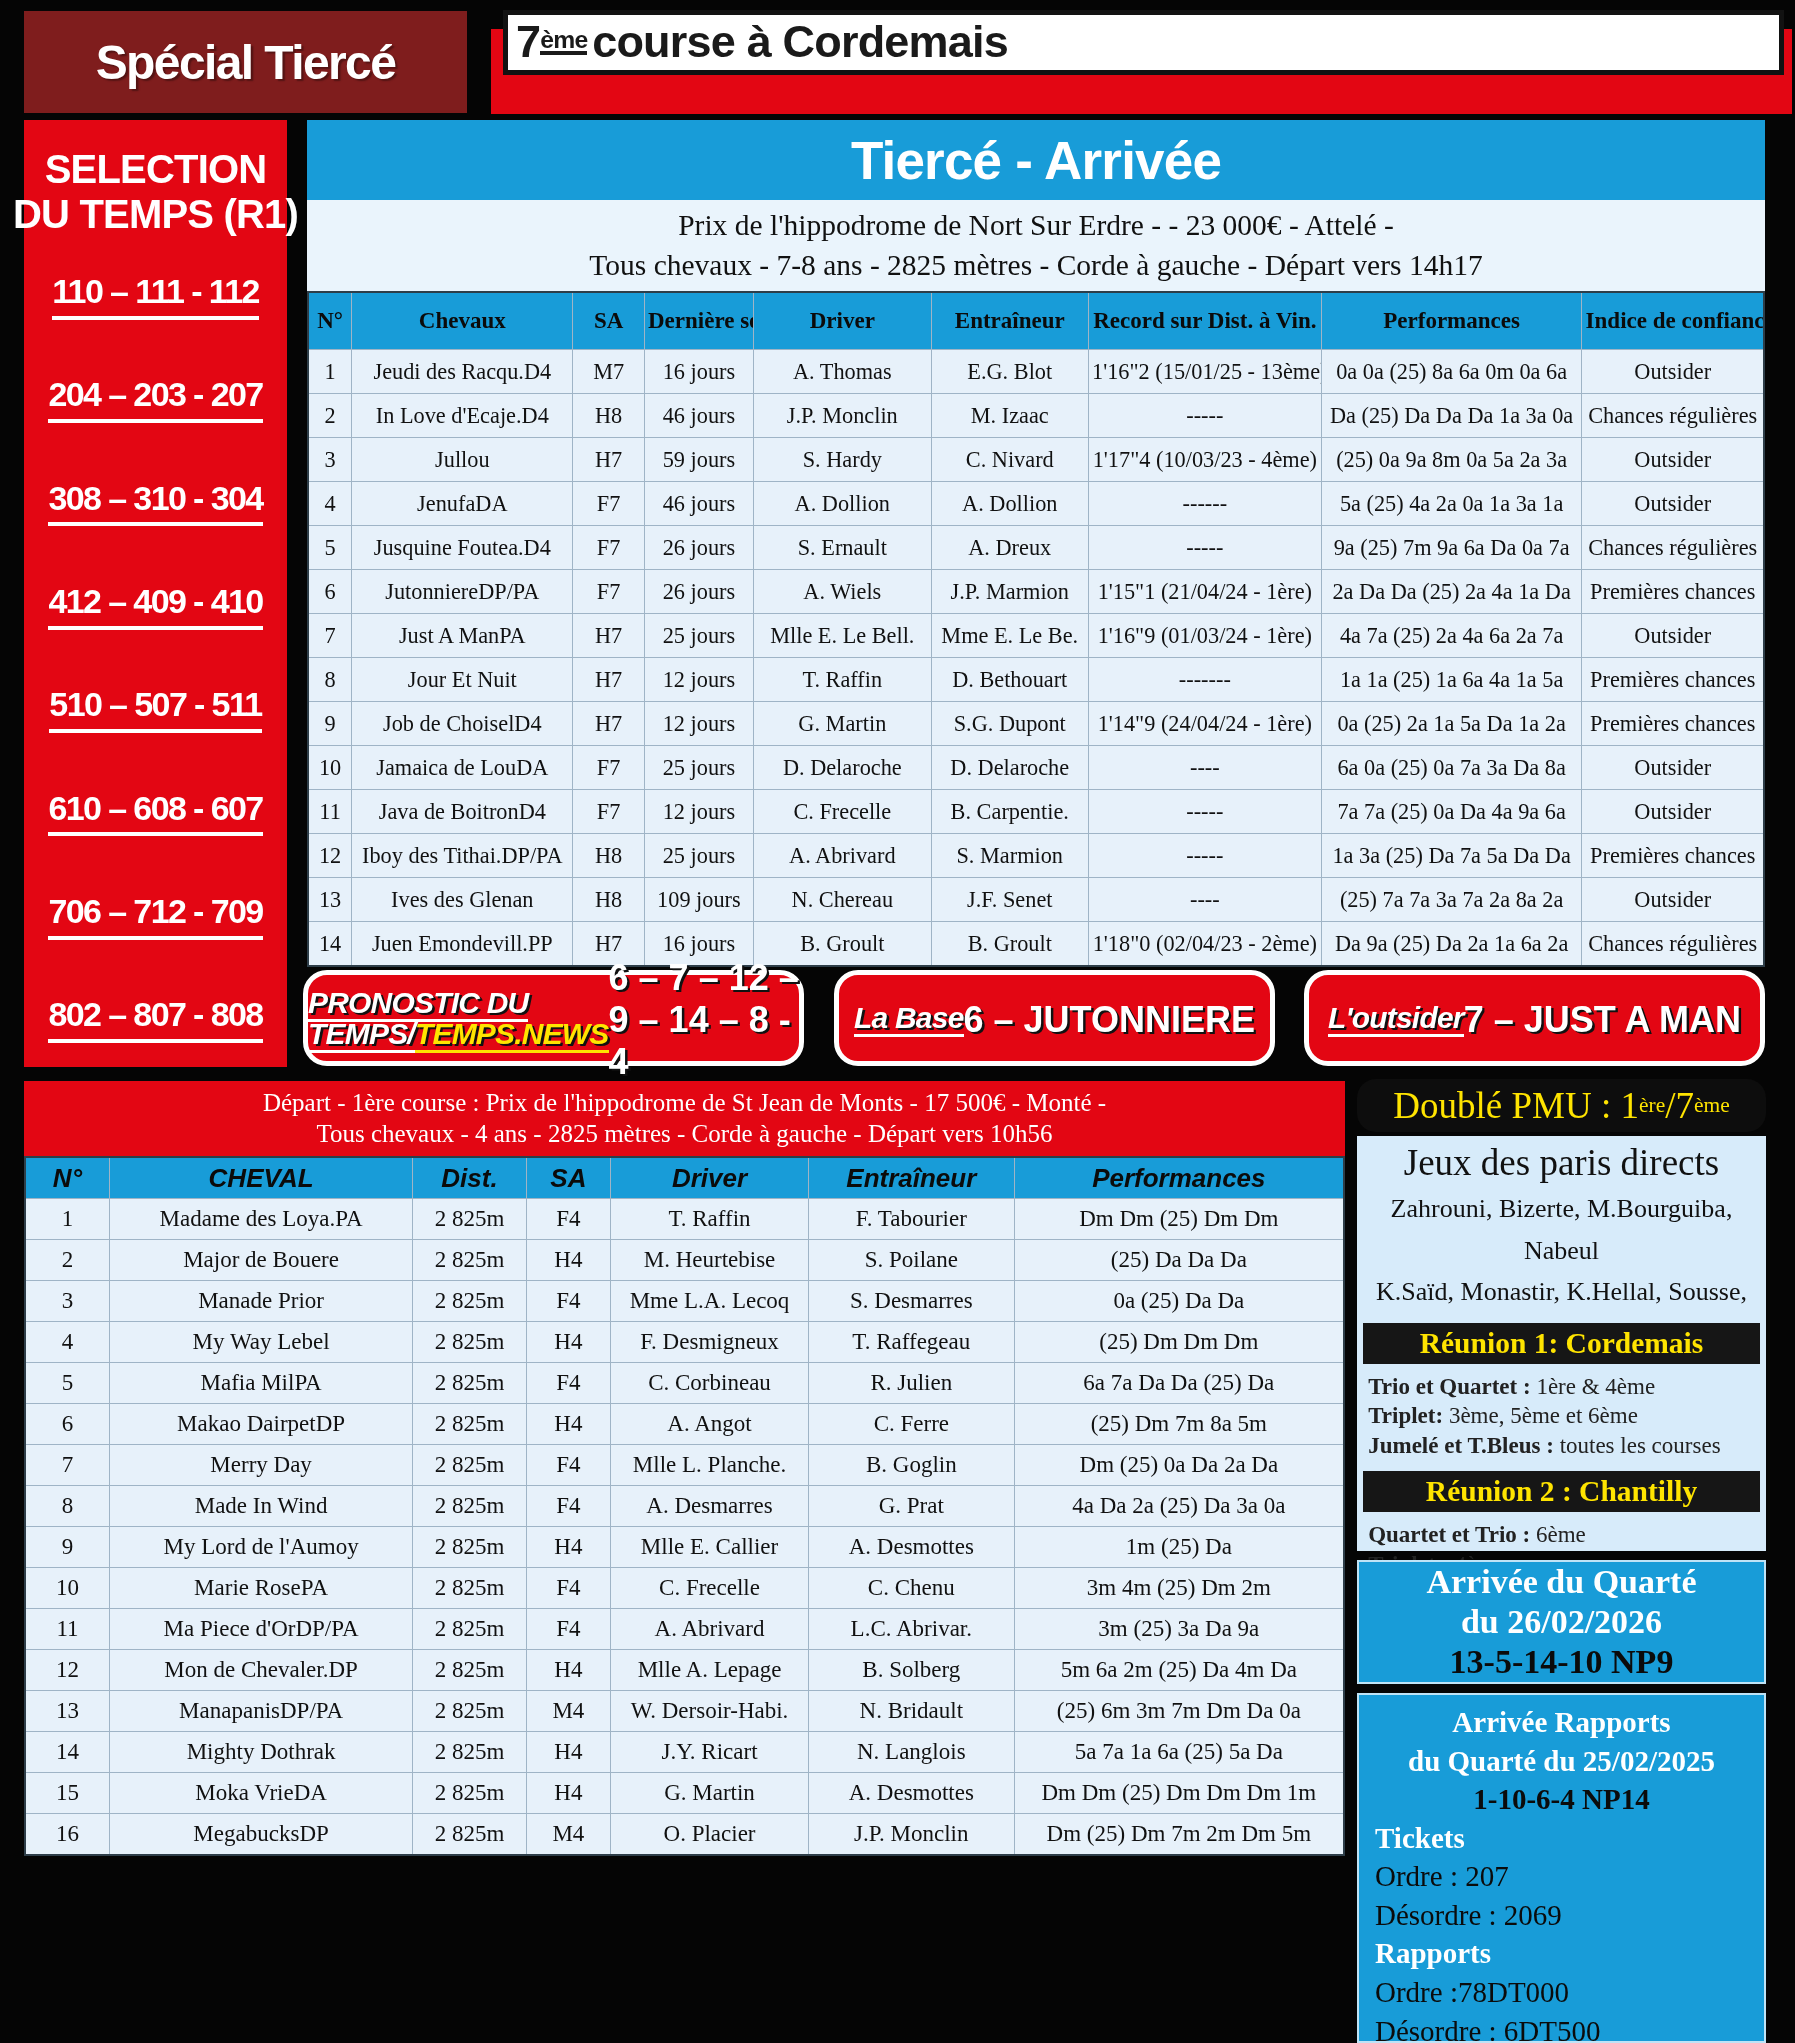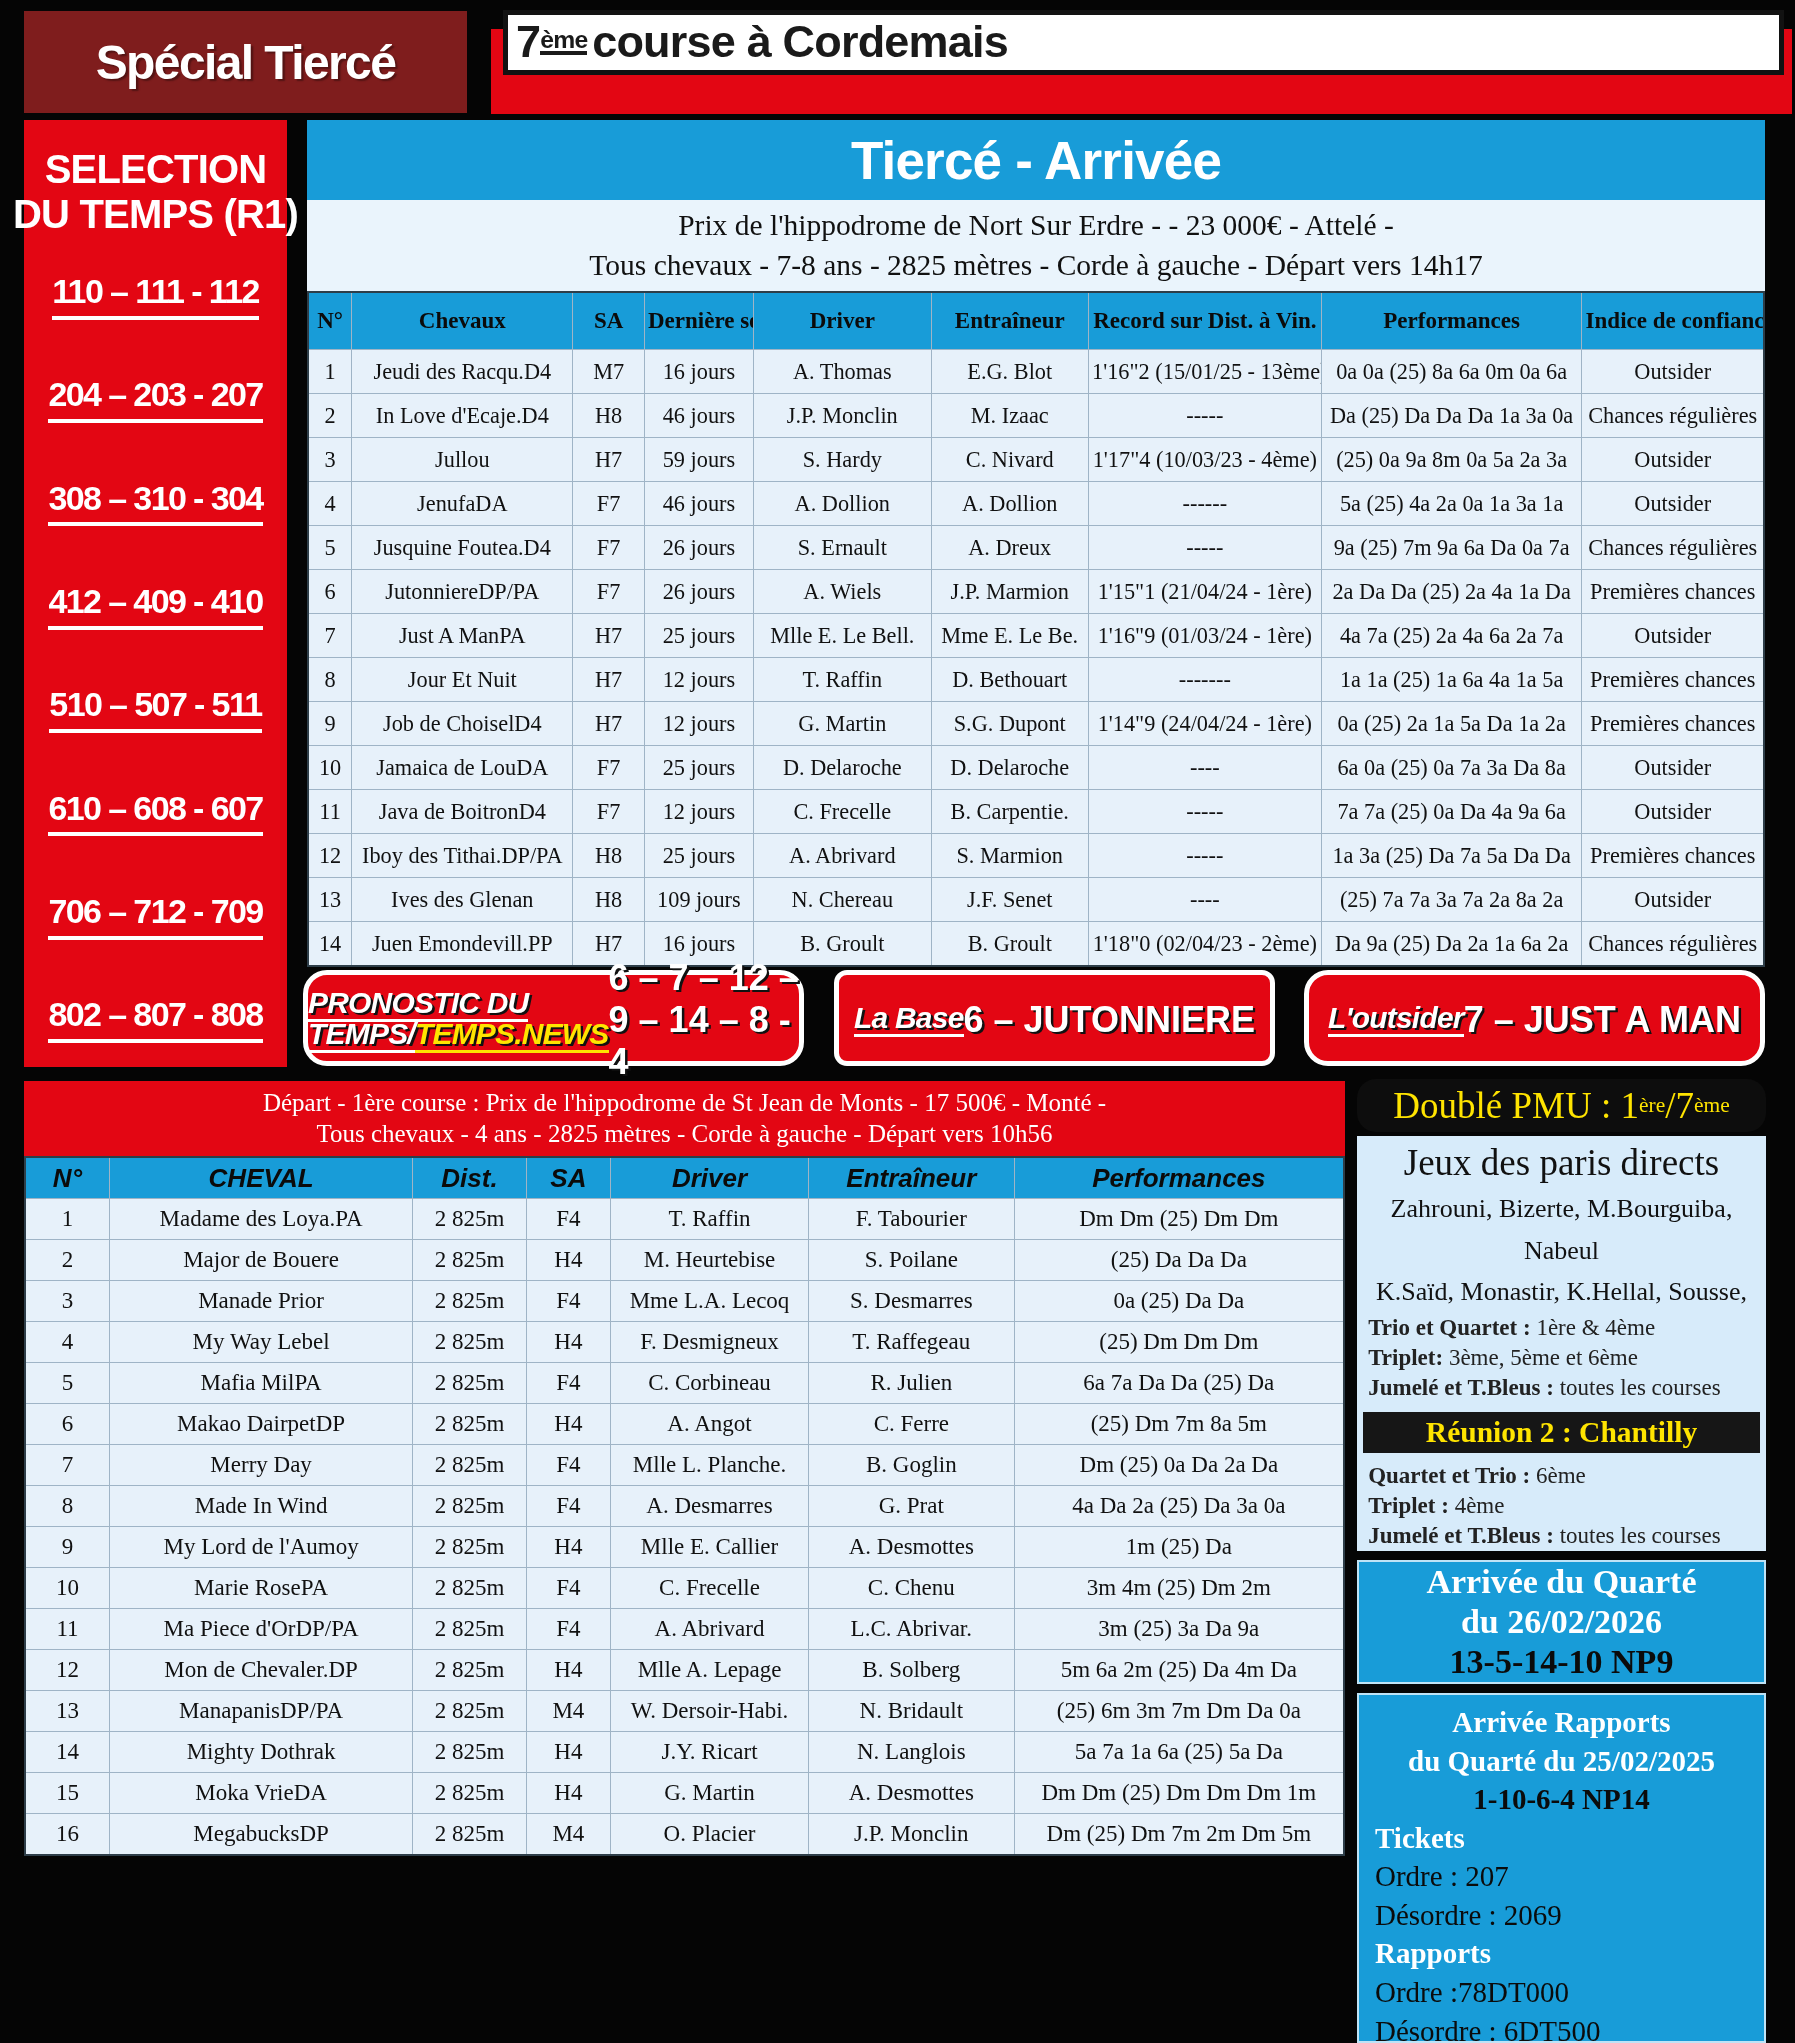--- a/index.html
+++ b/index.html
@@ -44,21 +44,21 @@
   .prono-box{position:absolute;top:970px;height:96px;background:#E30613;border:5.6px solid #fff;
              border-radius:24px;box-sizing:border-box;display:flex;
              align-items:center;justify-content:center;color:#fff;}
   .prono-box .pline1{font-style:italic;font-weight:bold;font-size:30px;letter-spacing:-0.8px;
              text-shadow:2.4px 2.4px 0 #111;line-height:1.05;}
   .prono-box .pline1 .wpart{border-bottom:3.2px solid #fff;}
   .prono-box .pline1 .ypart{color:#FFE400;border-bottom:3.2px solid #FFE400;}
   .prono-box .pline2{font-weight:bold;font-size:36px;letter-spacing:0px;text-shadow:2.4px 2.4px 0 #111;
              margin-top:4.8px;}
   #prono1{left:303px;width:501px;}
-  #prono2{left:834px;width:441px;border-radius:13px;}
+  #prono2{left:834px;width:441px;}
   #prono3{left:1304px;width:461px;}
 
   
   .race2{position:absolute;left:24px;top:1081px;width:1321px;}
   .race2-header{background:#E30613;color:#fff;font-family:"Liberation Serif",serif;font-size:25px;
                 text-align:center;padding:5.6px 0 7.2px;line-height:1.25;}
   .race2-table th{background:#189CD8;color:#0b0b0b;font-style:italic;font-weight:bold;
                 font-size:26px;height:40px;font-family:"Liberation Sans",sans-serif;}
   .race2-table td{background:#E7F1FA;font-family:"Liberation Serif",serif;font-size:23px;
                 color:#111;height:40px;}
@@ -543,20 +543,21 @@
       <span>/7</span>
       <span class="sup">ème</span>
   </div>
 
   <div class="paris-panel">
     <div class="paris-title">Jeux des paris directs</div>
     <div class="paris-names">
       <div>Zahrouni, Bizerte, M.Bourguiba,  Nabeul</div>
       <div>K.Saïd,  Monastir,  K.Hellal, Sousse,</div>
     </div>
+    <div class="reunion-bar">Réunion 1: Cordemais</div>
     <div>
 
         <div class="rline">
           <span class="rlabel">Trio et Quartet :</span><span>  1ère &amp; 4ème</span>
         </div>
 
         <div class="rline">
           <span class="rlabel">Triplet:</span><span> 3ème, 5ème et 6ème</span>
         </div>
 

